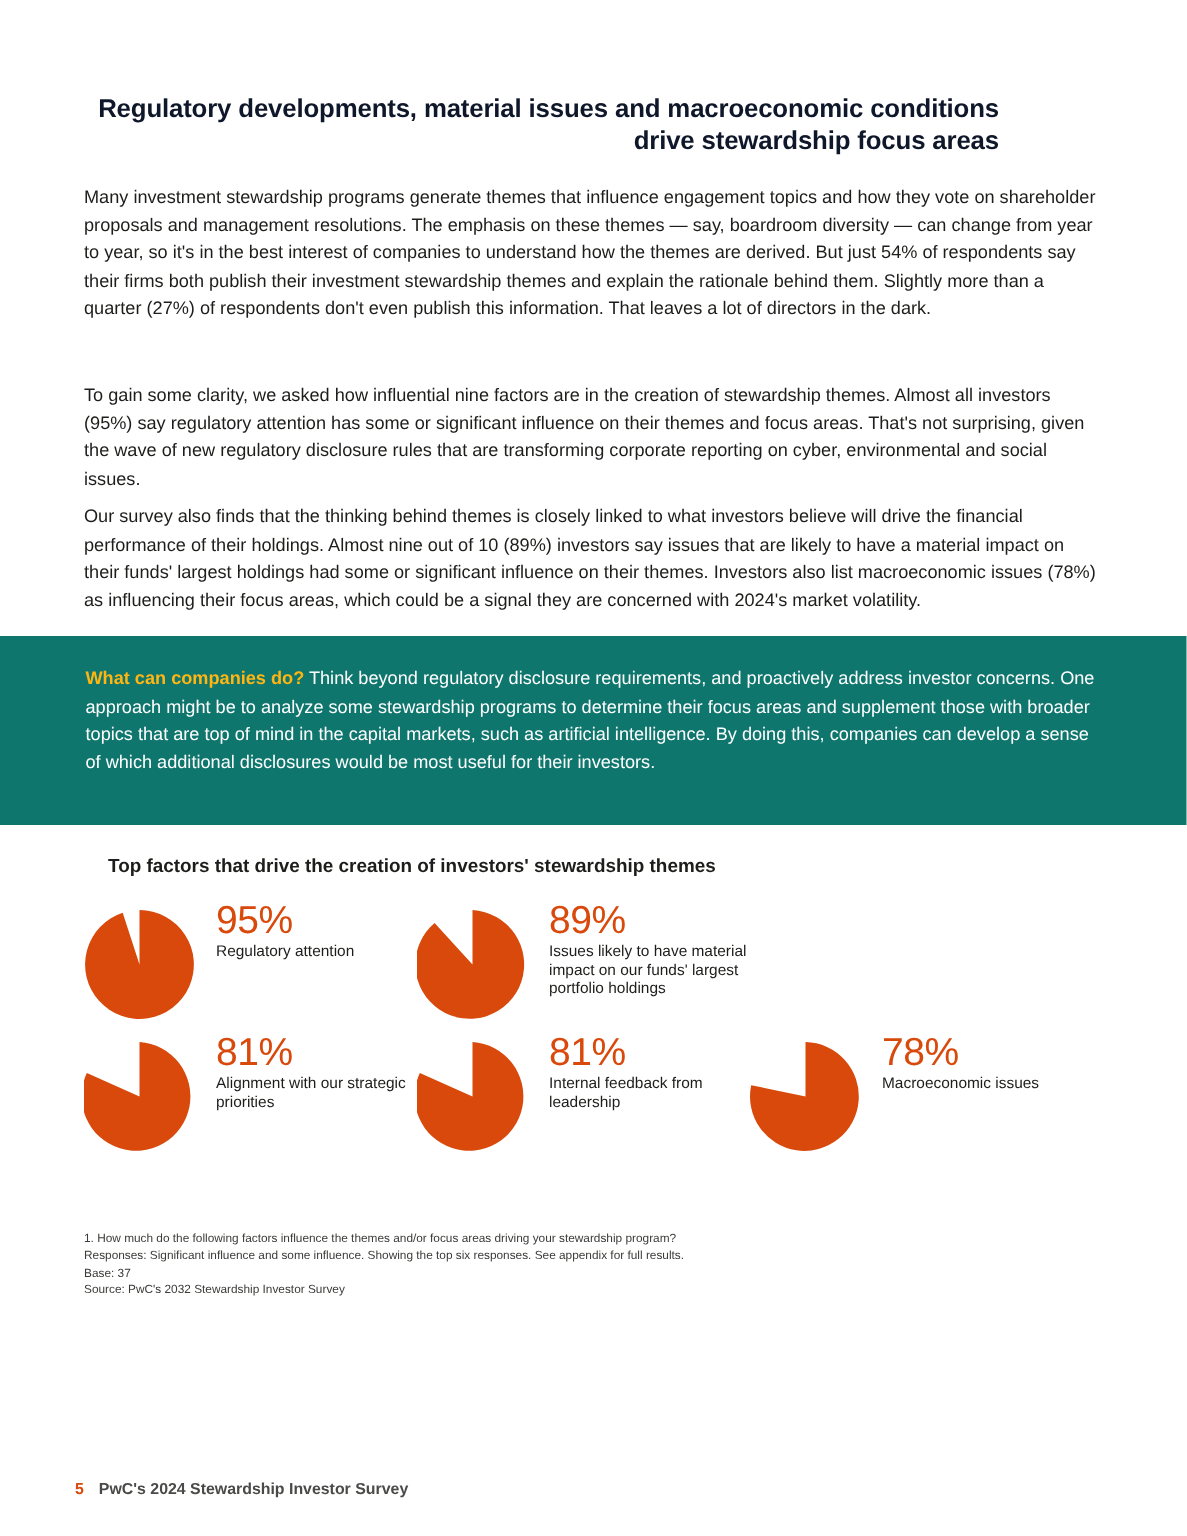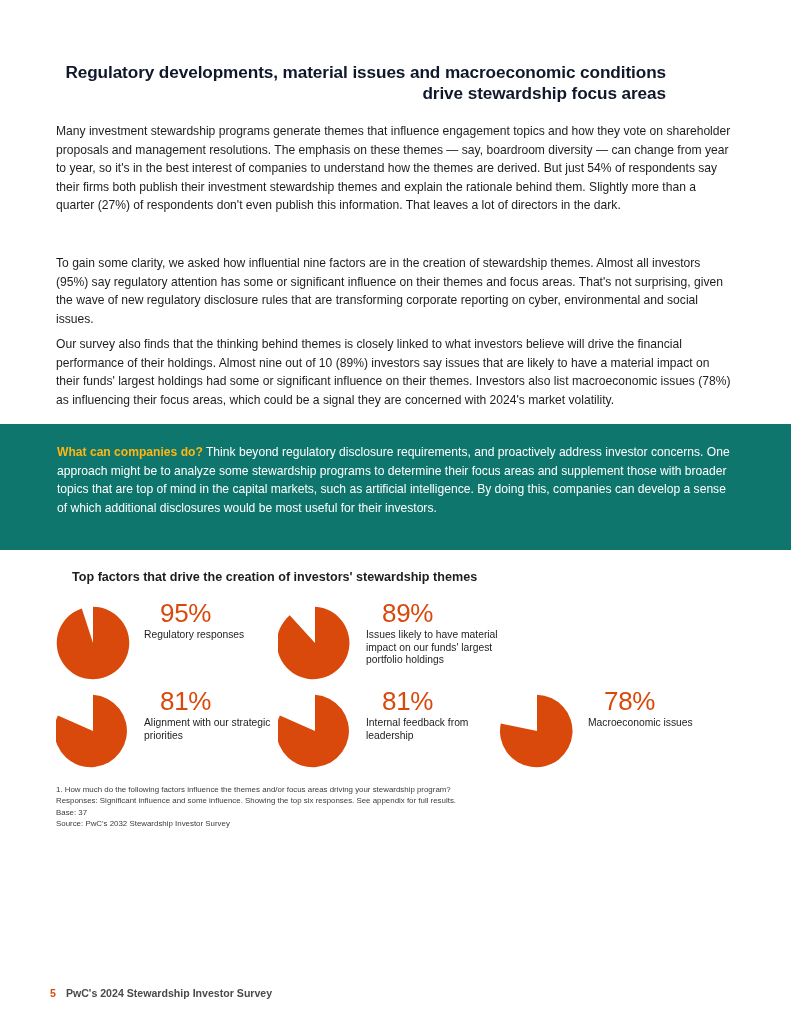--- a/index.html
+++ b/index.html
@@ -116,35 +116,34 @@
     padding-left: 6px;
     padding-top: 0px;
   }
   .pie-pct {
     font-size: 26px;
     line-height: 27px;
     color: #d8490b;
     font-weight: normal;
     letter-spacing: -0.3px;
     white-space: nowrap;
-    margin-left: 16px;
   }
   .pie-label {
     font-size: 10.3px;
     line-height: 12.6px;
     color: #1d1d1b;
     margin-top: 2px;
     max-width: 132px;
   }
 
   
   .footnotes {
     position: absolute;
     left: 56px;
-    top: 784px;
+    top: 820px;
     width: 620px;
     font-size: 7.9px;
     line-height: 11.4px;
     color: #3b3b38;
   }
 
   
   .page-footer {
     position: absolute;
     left: 50px;
@@ -185,21 +184,21 @@
 
       <div class="pie-cell">
         <div class="pie-wrap">
           <svg class="pie" viewBox="0 0 100 100">
             <circle cx="50" cy="50" r="49" fill="#ffffff"></circle>
             <path d="M50 50 L50 1 A49 49 0 1 1 34.86 3.39 Z" fill="#d8490b"></path>
           </svg>
         </div>
         <div class="pie-info">
           <div class="pie-pct">95%</div>
-          <div class="pie-label">Regulatory responses</div>
+          <div class="pie-label">Regulatory attention</div>
         </div>
       </div>
 
       <div class="pie-cell">
         <div class="pie-wrap">
           <svg class="pie" viewBox="0 0 100 100">
             <circle cx="50" cy="50" r="49" fill="#ffffff"></circle>
             <path d="M50 50 L50 1 A49 49 0 1 1 15.84 12.56 Z" fill="#d8490b"></path>
           </svg>
         </div>

